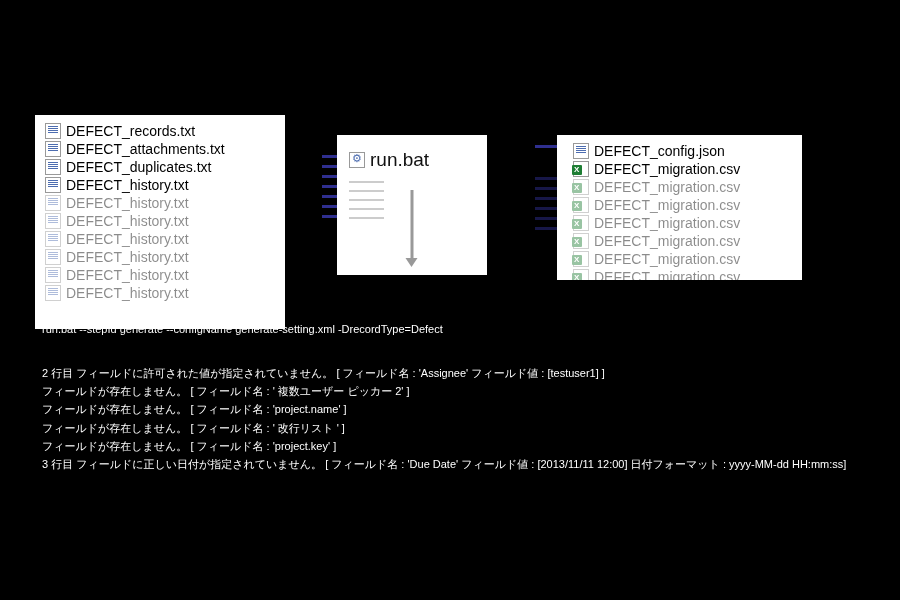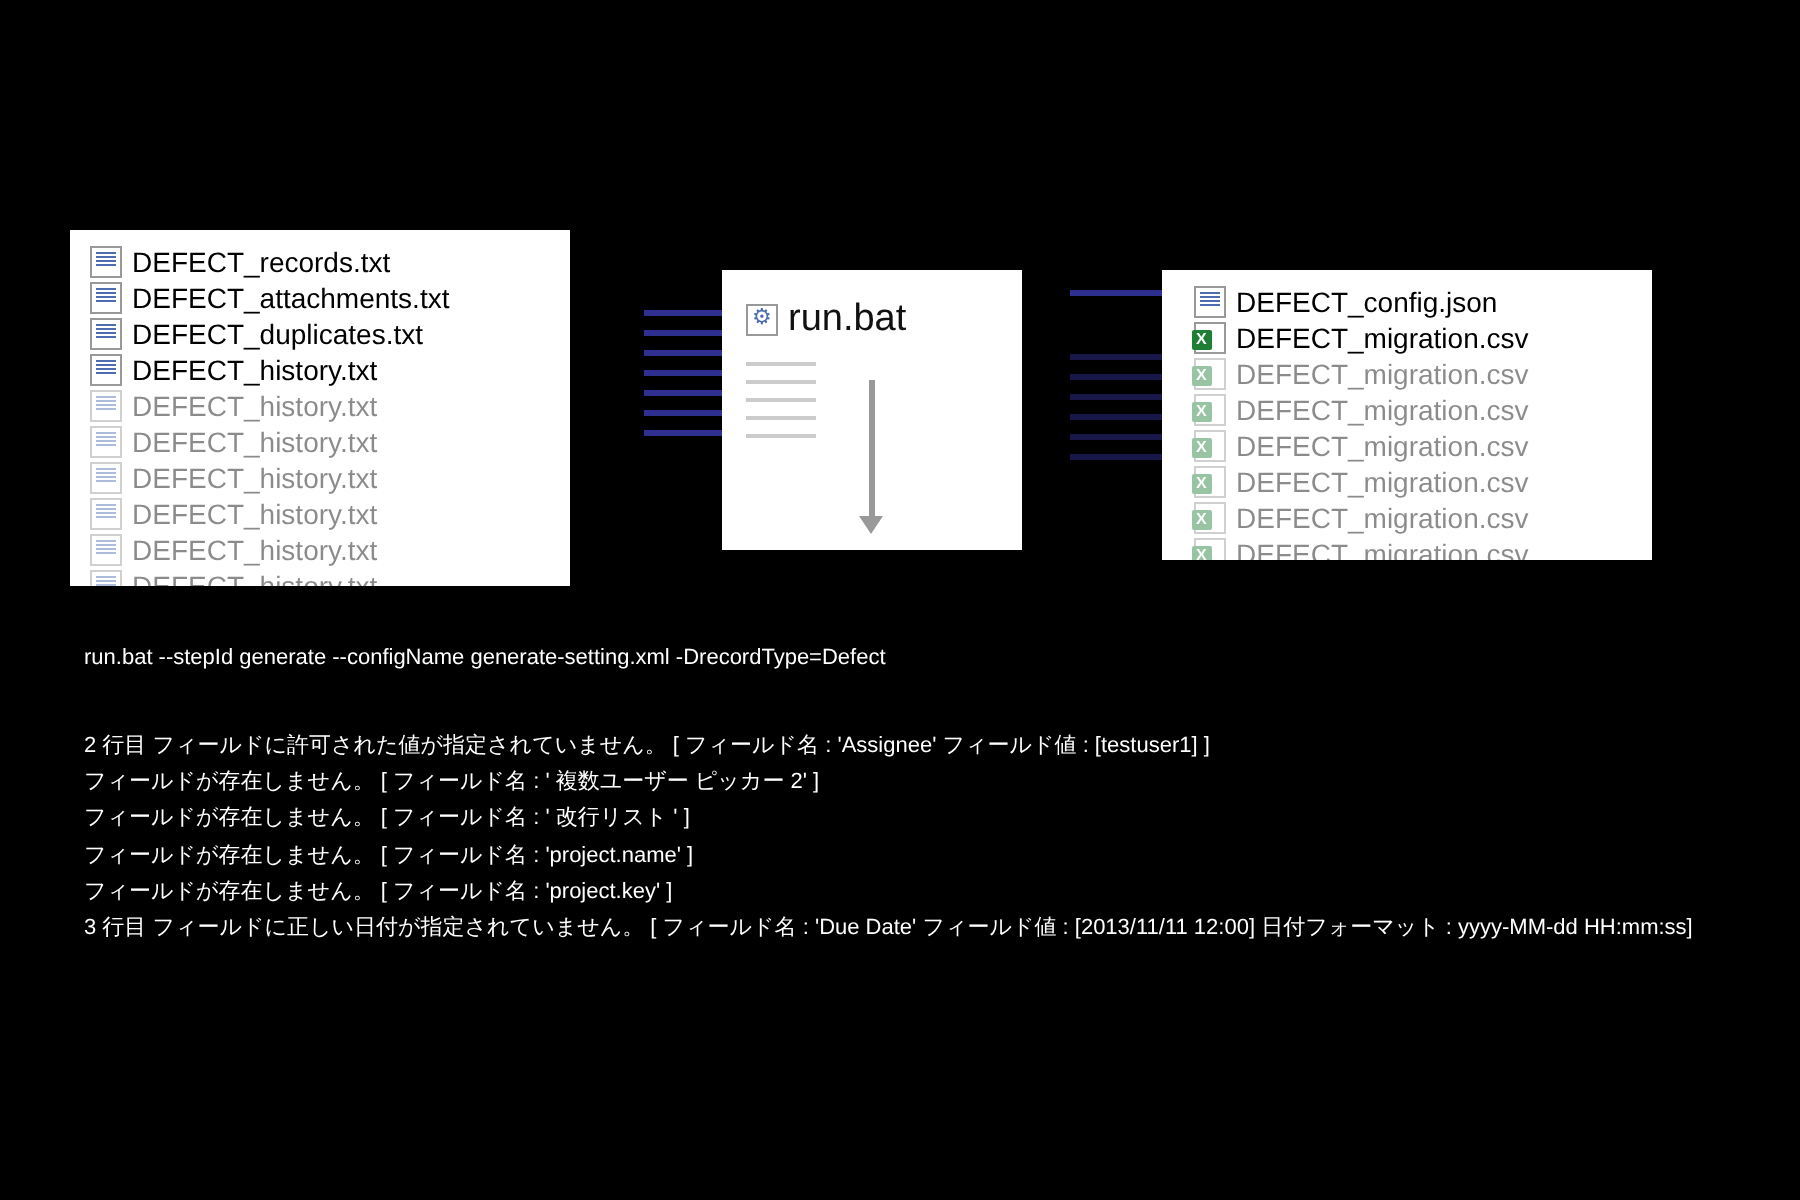--- a/index.html
+++ b/index.html
@@ -10,22 +10,22 @@
 .file-row.faded { opacity: 0.45; filter: blur(0.3px); }
 .txt-icon { width: 16px; height: 16px; display: inline-block; background: #fff; border: 1px solid #999; position: relative; }
 .txt-icon::before { content: ""; position: absolute; left: 2px; top: 2px; right: 2px; height: 8px; background: repeating-linear-gradient(#4d6db0 0, #4d6db0 1px, transparent 1px, transparent 2px); }
 .excel-icon { width: 16px; height: 16px; display: inline-block; background: #fff; border: 1px solid #999; position: relative; }
 .excel-icon::before { content: ""; position: absolute; left: -2px; top: 3px; width: 10px; height: 10px; background: #1e7e34; border-radius: 1px; }
 .excel-icon::after { content: "X"; position: absolute; left: 0px; top: 3px; font-size: 8px; color: #fff; font-weight: bold; }
 .cfg-icon { width: 16px; height: 16px; display: inline-block; background: #fff; border: 1px solid #999; position: relative; }
 .cfg-icon::after { content: "⚙"; position: absolute; left: 2px; top: -1px; font-size: 11px; color: #4d6db0; }
 .fname { font-size: 14px; color: #000; font-family: Arial, sans-serif; }
 .fname-big { font-size: 19px; color: #111; font-family: Arial, sans-serif; }
-.left-panel { width: 250px; height: 178px; }
-.mid-panel { width: 150px; height: 140px; margin-top: 20px; margin-left: 76px; padding: 12px 12px; }
+.left-panel { width: 250px; height: 214px; }
+.mid-panel { width: 150px; height: 140px; margin-top: 20px; margin-left: 52px; padding: 12px 12px; }
 .right-panel { width: 245px; height: 145px; margin-top: 20px; margin-left: 70px; padding-left: 16px; }
 .mid-lines { margin-top: 10px; }
 .mid-line { height: 2px; background: #ccc; width: 35px; margin: 7px 0; }
 .flow-arrows { position: absolute; }
 .arrow-set { display: flex; flex-direction: column; gap: 7px; }
 .h-arrow { width: 48px; height: 3px; background: #2f2f8f; position: relative; }
 .h-arrow::after { content: ""; position: absolute; right: -5px; top: -4px; border-left: 7px solid #2f2f8f; border-top: 5px solid transparent; border-bottom: 5px solid transparent; }
 .down-arrow { position: absolute; left: 50%; top: 55px; width: 3px; height: 70px; background: #999; transform: translateX(-50%); }
 .down-arrow::after { content: ""; position: absolute; left: -5px; bottom: -7px; border-top: 9px solid #999; border-left: 6px solid transparent; border-right: 6px solid transparent; }
 .console { position: absolute; left: 42px; top: 320px; width: 830px; color: #fff; font-size: 11px; line-height: 1.65; font-family: "Meiryo", sans-serif; }
@@ -155,17 +155,17 @@
         <span class="fname">DEFECT_migration.csv</span>
       </div>
   </div>
 
 </div>
 
 <div class="console">
   <div class="cmd">run.bat --stepId generate --configName generate-setting.xml -DrecordType=Defect</div>
   <div>2 行目 フィールドに許可された値が指定されていません。 [ フィールド名 : 'Assignee' フィールド値 : [testuser1] ]</div>
   <div>フィールドが存在しません。 [ フィールド名 : ' 複数ユーザー ピッカー 2' ]</div>
+  <div>フィールドが存在しません。 [ フィールド名 : 'project.name' ]</div>
   <div>フィールドが存在しません。 [ フィールド名 : ' 改行リスト ' ]</div>
-  <div>フィールドが存在しません。 [ フィールド名 : 'project.name' ]</div>
   <div>フィールドが存在しません。 [ フィールド名 : 'project.key' ]</div>
   <div>3 行目 フィールドに正しい日付が指定されていません。 [ フィールド名 : 'Due Date' フィールド値 : [2013/11/11 12:00] 日付フォーマット : yyyy-MM-dd HH:mm:ss]</div>
 </div>
 
 </body></html>

